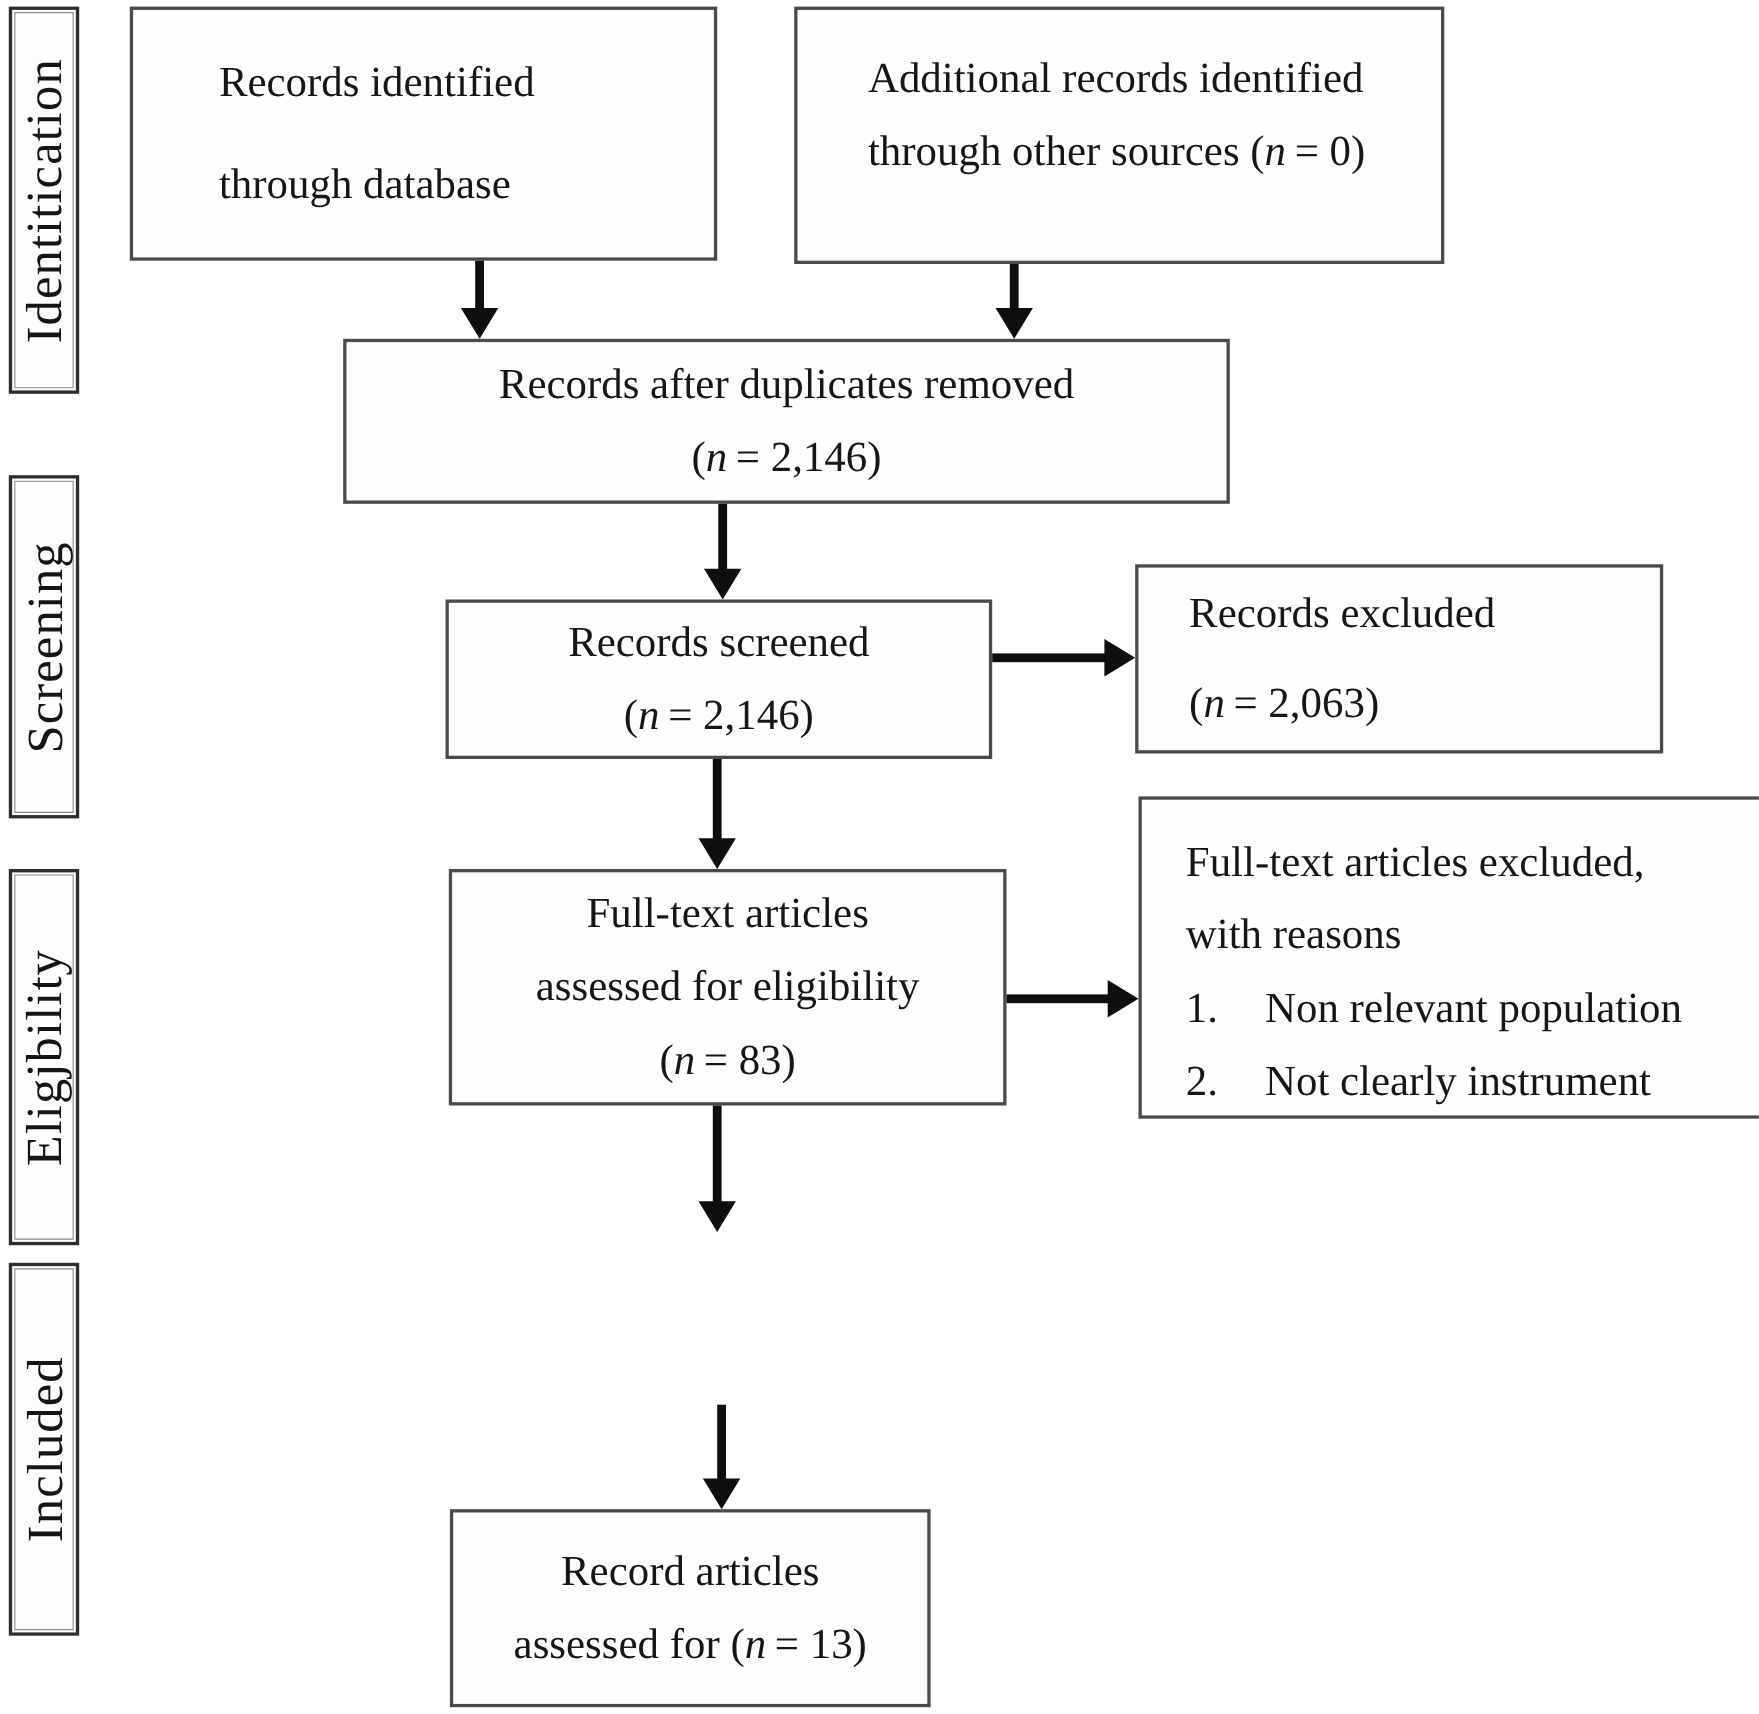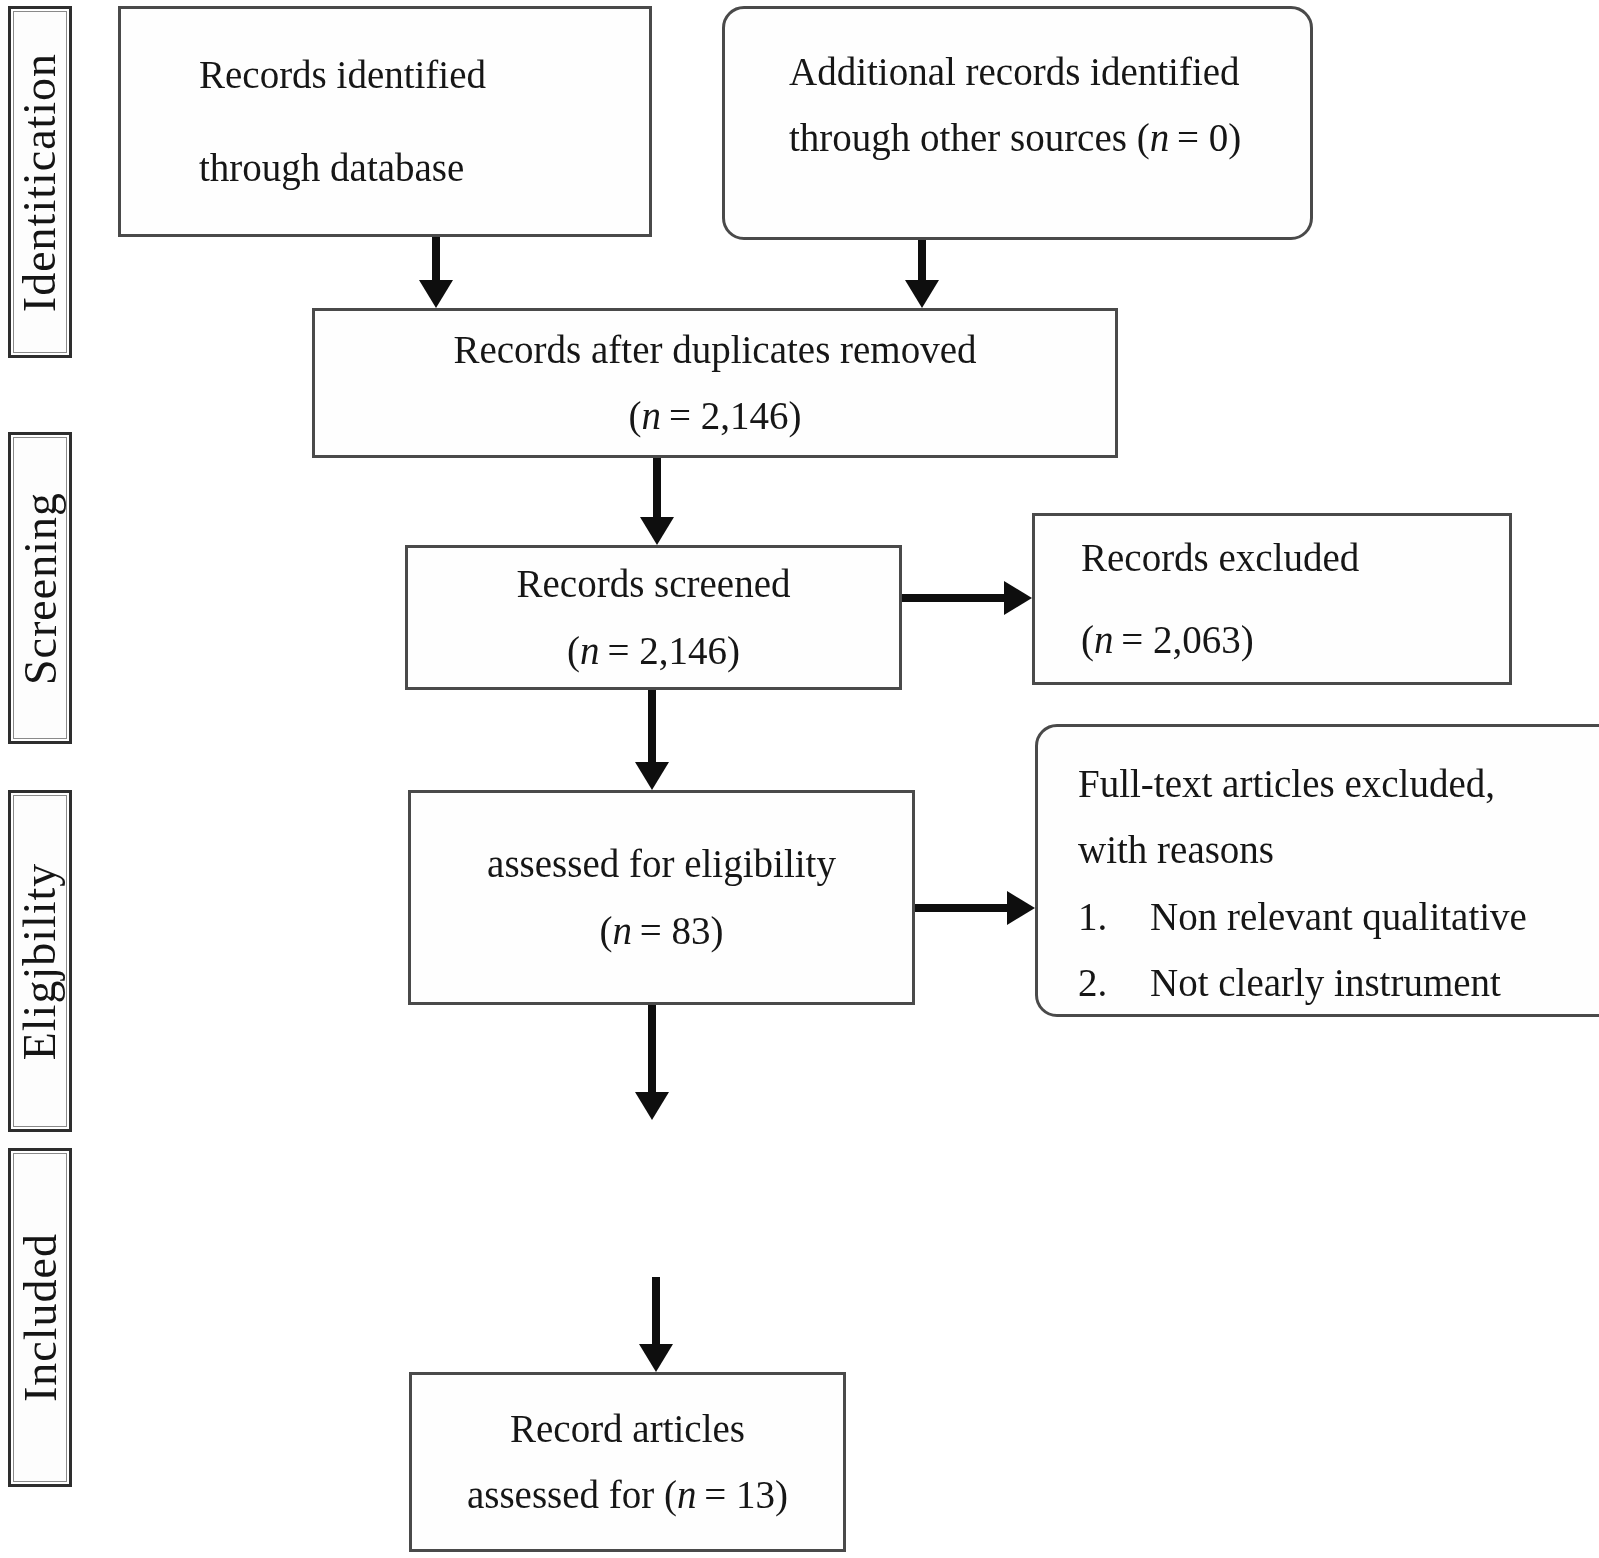--- a/index.html
+++ b/index.html
@@ -55,21 +55,20 @@
     flex-direction: column;
     justify-content: center;
     text-align: left;
     gap: 16px;
   }
   .box.left-top {
     display: flex;
     flex-direction: column;
     justify-content: flex-start;
     text-align: left;
-    border-radius: 22px;
   }
   .box.loose { line-height: 1.95; }
   .reason-row { display: flex; }
   .reason-row .num { width: 72px; flex: 0 0 72px; }
 
   
   .varrow { position: absolute; width: 8px; }
   .varrow .stem {
     position: absolute; left: 0; top: 0; width: 8px;
     height: calc(100% - 24px); background: #0e0e0e;
@@ -131,30 +130,31 @@
     <div>Records screened</div>
     <div>(<i>n</i> = 2,146)</div>
   </div>
 
   <div class="box left-mid" style="left:1032px;top:513px;width:480px;height:172px;padding-left:46px">
     <div>Records excluded</div>
     <div>(<i>n</i> = 2,063)</div>
   </div>
 
   <div class="box center" style="left:408px;top:790px;width:507px;height:215px">
+    <div>Full-text articles</div>
     <div>assessed for eligibility</div>
     <div>(<i>n</i> = 83)</div>
   </div>
 
   <div class="box left-top" style="left:1035px;top:724px;width:596px;height:293px;padding:24px 8px 0 40px">
     <div>Full-text articles excluded,</div>
     <div>with reasons</div>
     <div class="reason-row">
       <span class="num">1.</span>
-      <span>Non relevant qualitative</span>
+      <span>Non relevant population</span>
     </div>
     <div class="reason-row">
       <span class="num">2.</span>
       <span>Not clearly instrument</span>
     </div>
   </div>
 
 
   <div class="box center" style="left:409px;top:1372px;width:437px;height:180px">
     <div>Record articles</div>

